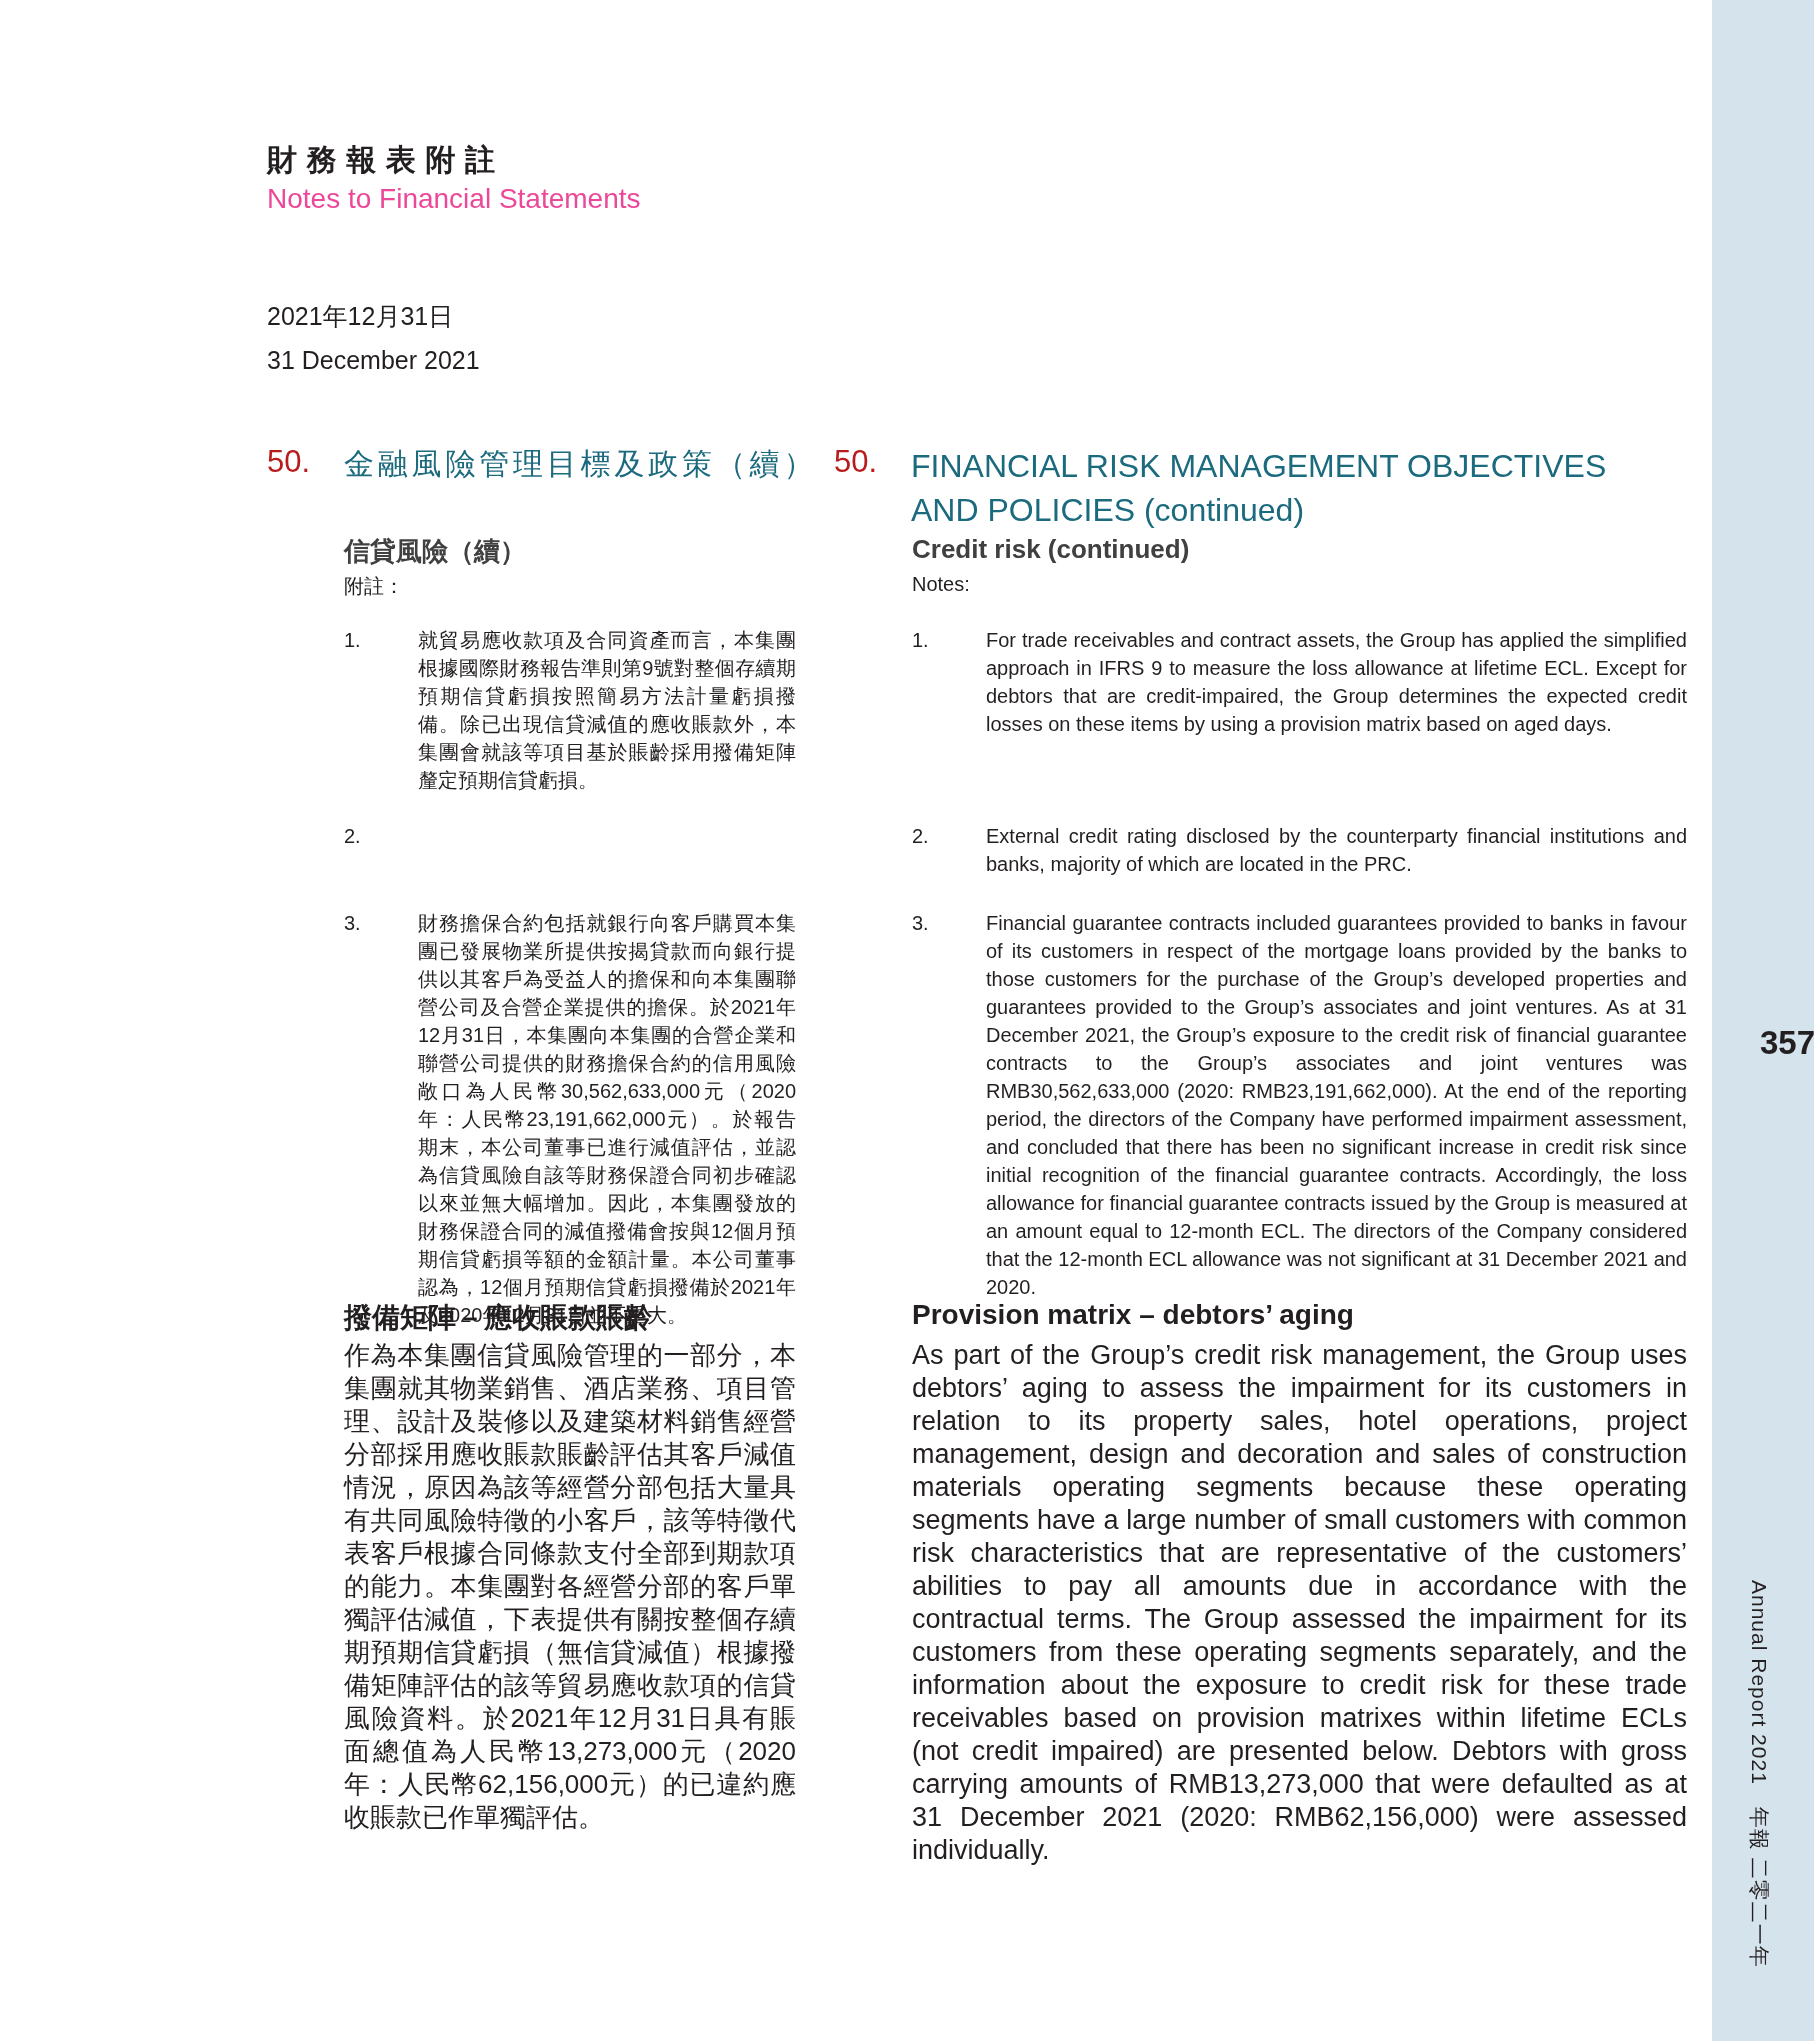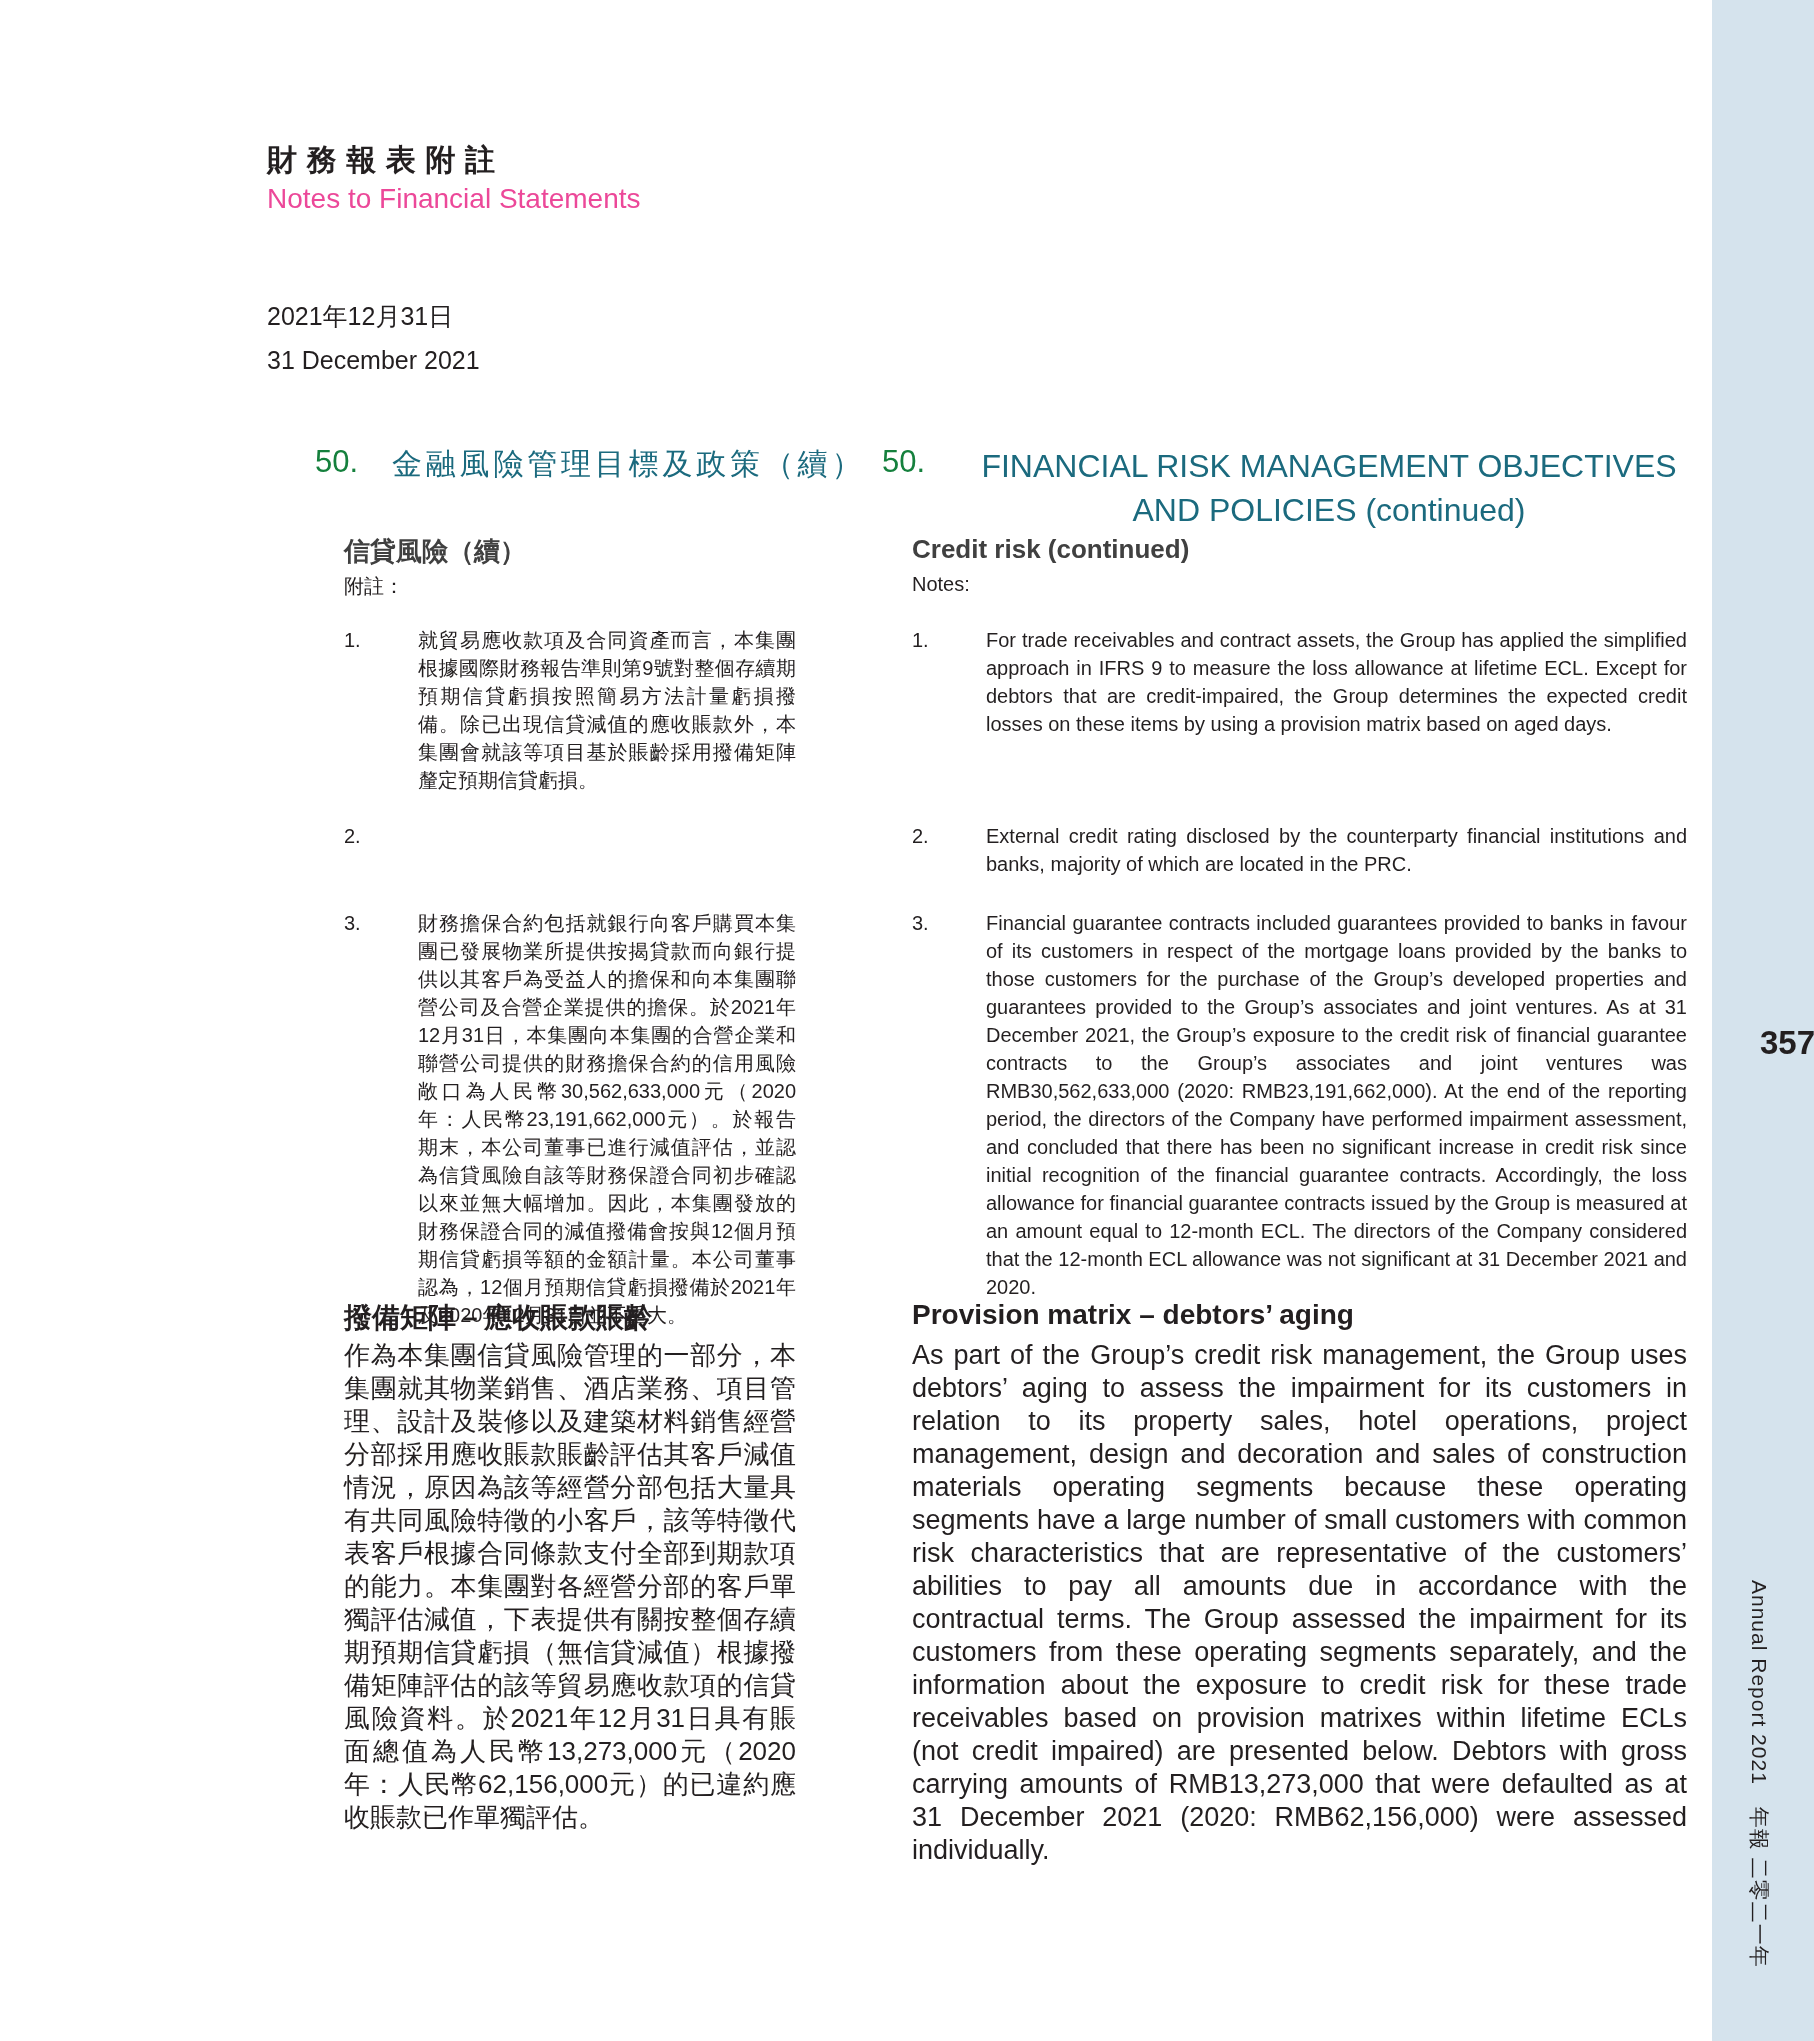--- a/index.html
+++ b/index.html
@@ -34,23 +34,23 @@
   .hdr-en{
     position:absolute;top:183px;left:267px;
     font-size:28px;font-weight:400;color:#ec4899;
   }
   .date-zh{position:absolute;top:300px;left:267px;font-size:25px;}
   .date-en{position:absolute;top:346px;left:267px;font-size:25px;}
   
   .sec-row{position:absolute;display:flex;}
   .sec-row.zh{top:444px;left:267px;width:576px;}
   .sec-row.en{top:444px;left:834px;width:865px;}
-  .sec-num{flex:0 0 77px;font-size:31px;color:#15803d;margin-left:48px;}
+  .sec-num{flex:0 0 77px;font-size:31px;color:#b91c1c;}
   .sec-title-zh{font-size:30px;color:#1b6a7e;letter-spacing:3.8px;white-space:nowrap;}
-  .sec-title-en{font-size:32px;color:#1b6a7e;line-height:44px;width:759px;text-align:center;}
+  .sec-title-en{font-size:32px;color:#1b6a7e;line-height:44px;width:759px;}
   .subhead{position:absolute;top:534px;font-size:26px;font-weight:bold;color:#404040;}
   .subhead.zh{left:344px;}
   .subhead.en{left:912px;}
   .noteslabel{position:absolute;top:573px;font-size:20px;color:#231f20;}
   .noteslabel.zh{left:344px;}
   .noteslabel.en{left:912px;}
   
   .note-row{position:absolute;display:flex;font-size:20px;line-height:28px;}
   .note-row .n-num{flex:0 0 74px;}
   .note-row.zh{left:344px;width:452px;}

